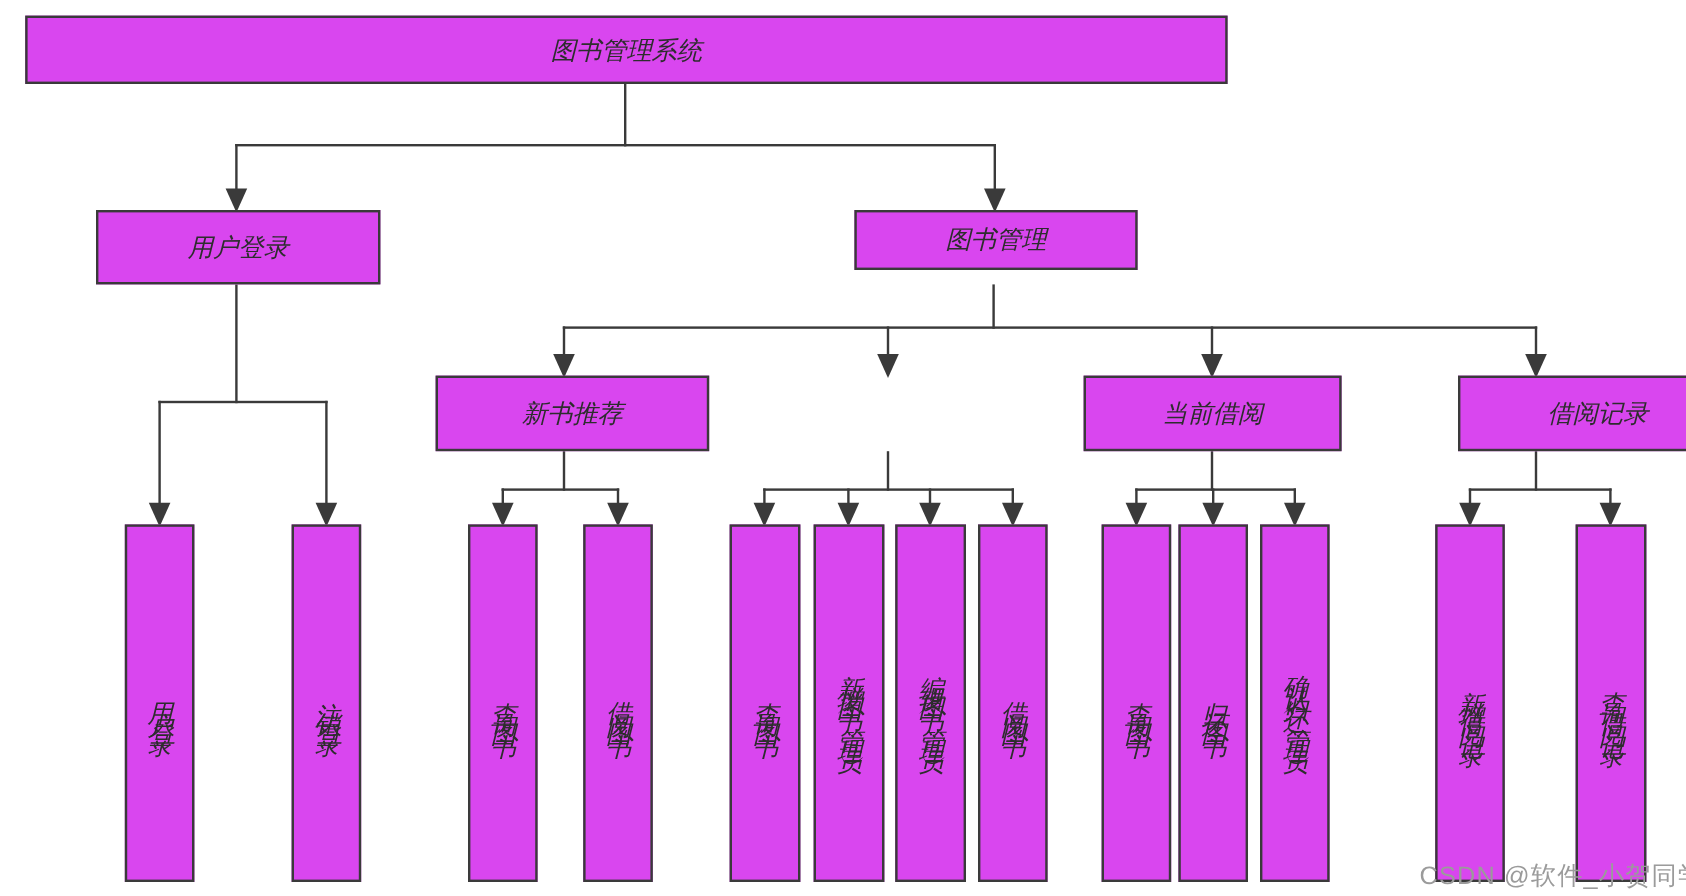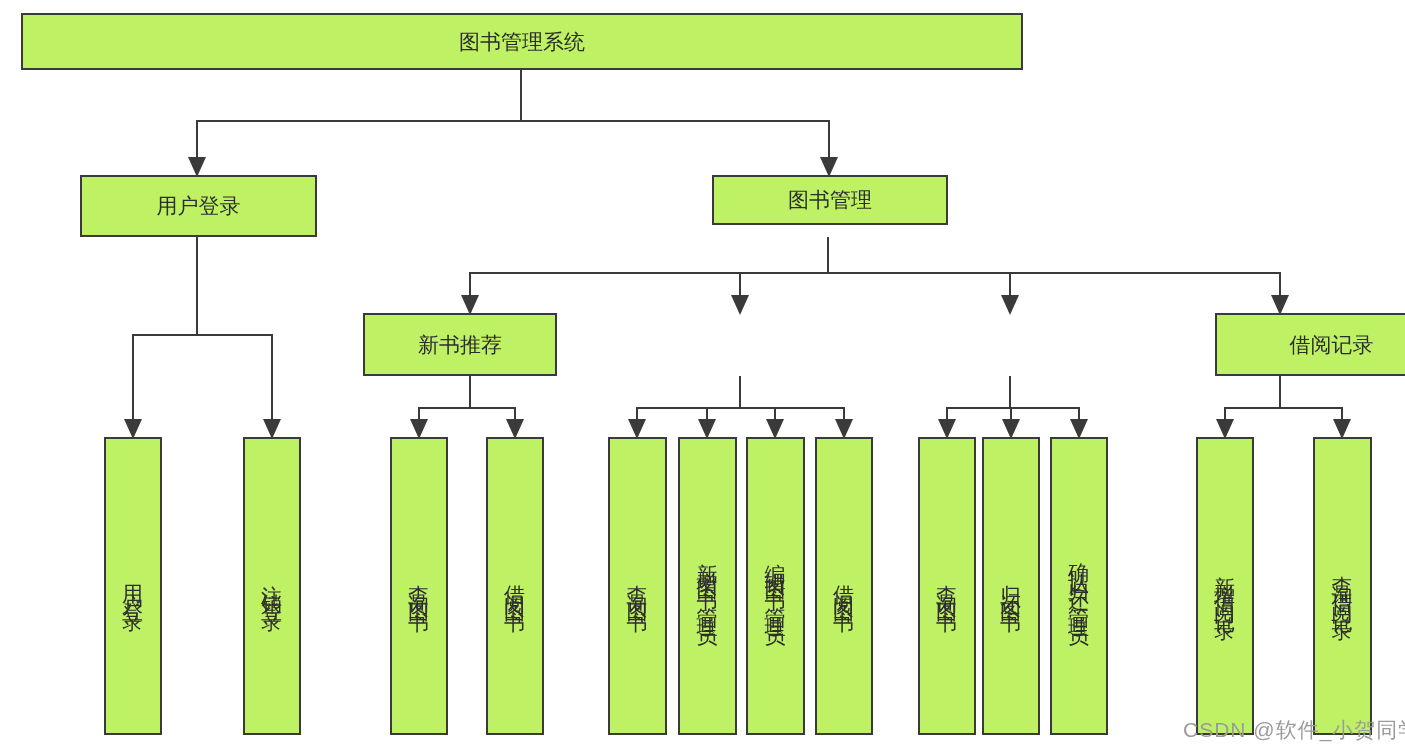--- a/index.html
+++ b/index.html
@@ -3,22 +3,22 @@
 <meta charset="utf-8">
 <style>
   :root { --line:#3a3a3a; --text:#2d2d2d; --bg:#ffffff; --wm:#9b9b9b; }
   html,body { margin:0; padding:0; background:var(--bg); }
   #stage {
     position:relative; width:1405px; height:747px; background:var(--bg);
     font-family:"Liberation Sans", sans-serif; color:var(--text); overflow:hidden;
   }
   .box {
     position:absolute; box-sizing:border-box; border:2px solid var(--line);
-    background:#bef264; display:flex; align-items:center; justify-content:center;
-    font-size:21px; color:var(--text); z-index:2;
+    background:#d946ef; display:flex; align-items:center; justify-content:center;
+    font-size:21px; color:var(--text); z-index:2;font-style:italic;
   }
   .vtext {
     writing-mode:vertical-rl; text-orientation:mixed;
     letter-spacing:9px; line-height:1; display:block;
   }
   .vl { position:absolute; width:2px; background:var(--line); z-index:1; }
   .hl { position:absolute; height:2px; background:var(--line); z-index:1; }
   .ar {
     position:absolute; width:0; height:0; z-index:1;
     border-left:9px solid transparent; border-right:9px solid transparent;
@@ -97,22 +97,25 @@
     <span>图书管理系统</span>
   </div>
 
   <div class="box" style="left:80px;top:175px;width:237px;height:62px">
     <span>用户登录</span>
   </div>
   <div class="box" style="left:712px;top:175px;width:236px;height:50px">
     <span>图书管理</span>
   </div>
 
-  <div class="box" style="left:363px;top:313px;width:194px;height:63px">
+  <div class="box" style="left:363px;top:313px;width:228px;height:63px">
     <span>新书推荐</span>
+  </div>
+  <div class="box" style="left:903px;top:313px;width:215px;height:63px">
+    <span>当前借阅</span>
   </div>
   <div class="box" style="left:1215px;top:313px;width:233px;height:63px">
     <span>借阅记录</span>
   </div>
 
   <div class="box" style="left:104px;top:437px;width:58px;height:298px">
     <span class="vtext">用户登录</span>
   </div>
   <div class="box" style="left:243px;top:437px;width:58px;height:298px">
     <span class="vtext">注销登录</span>

